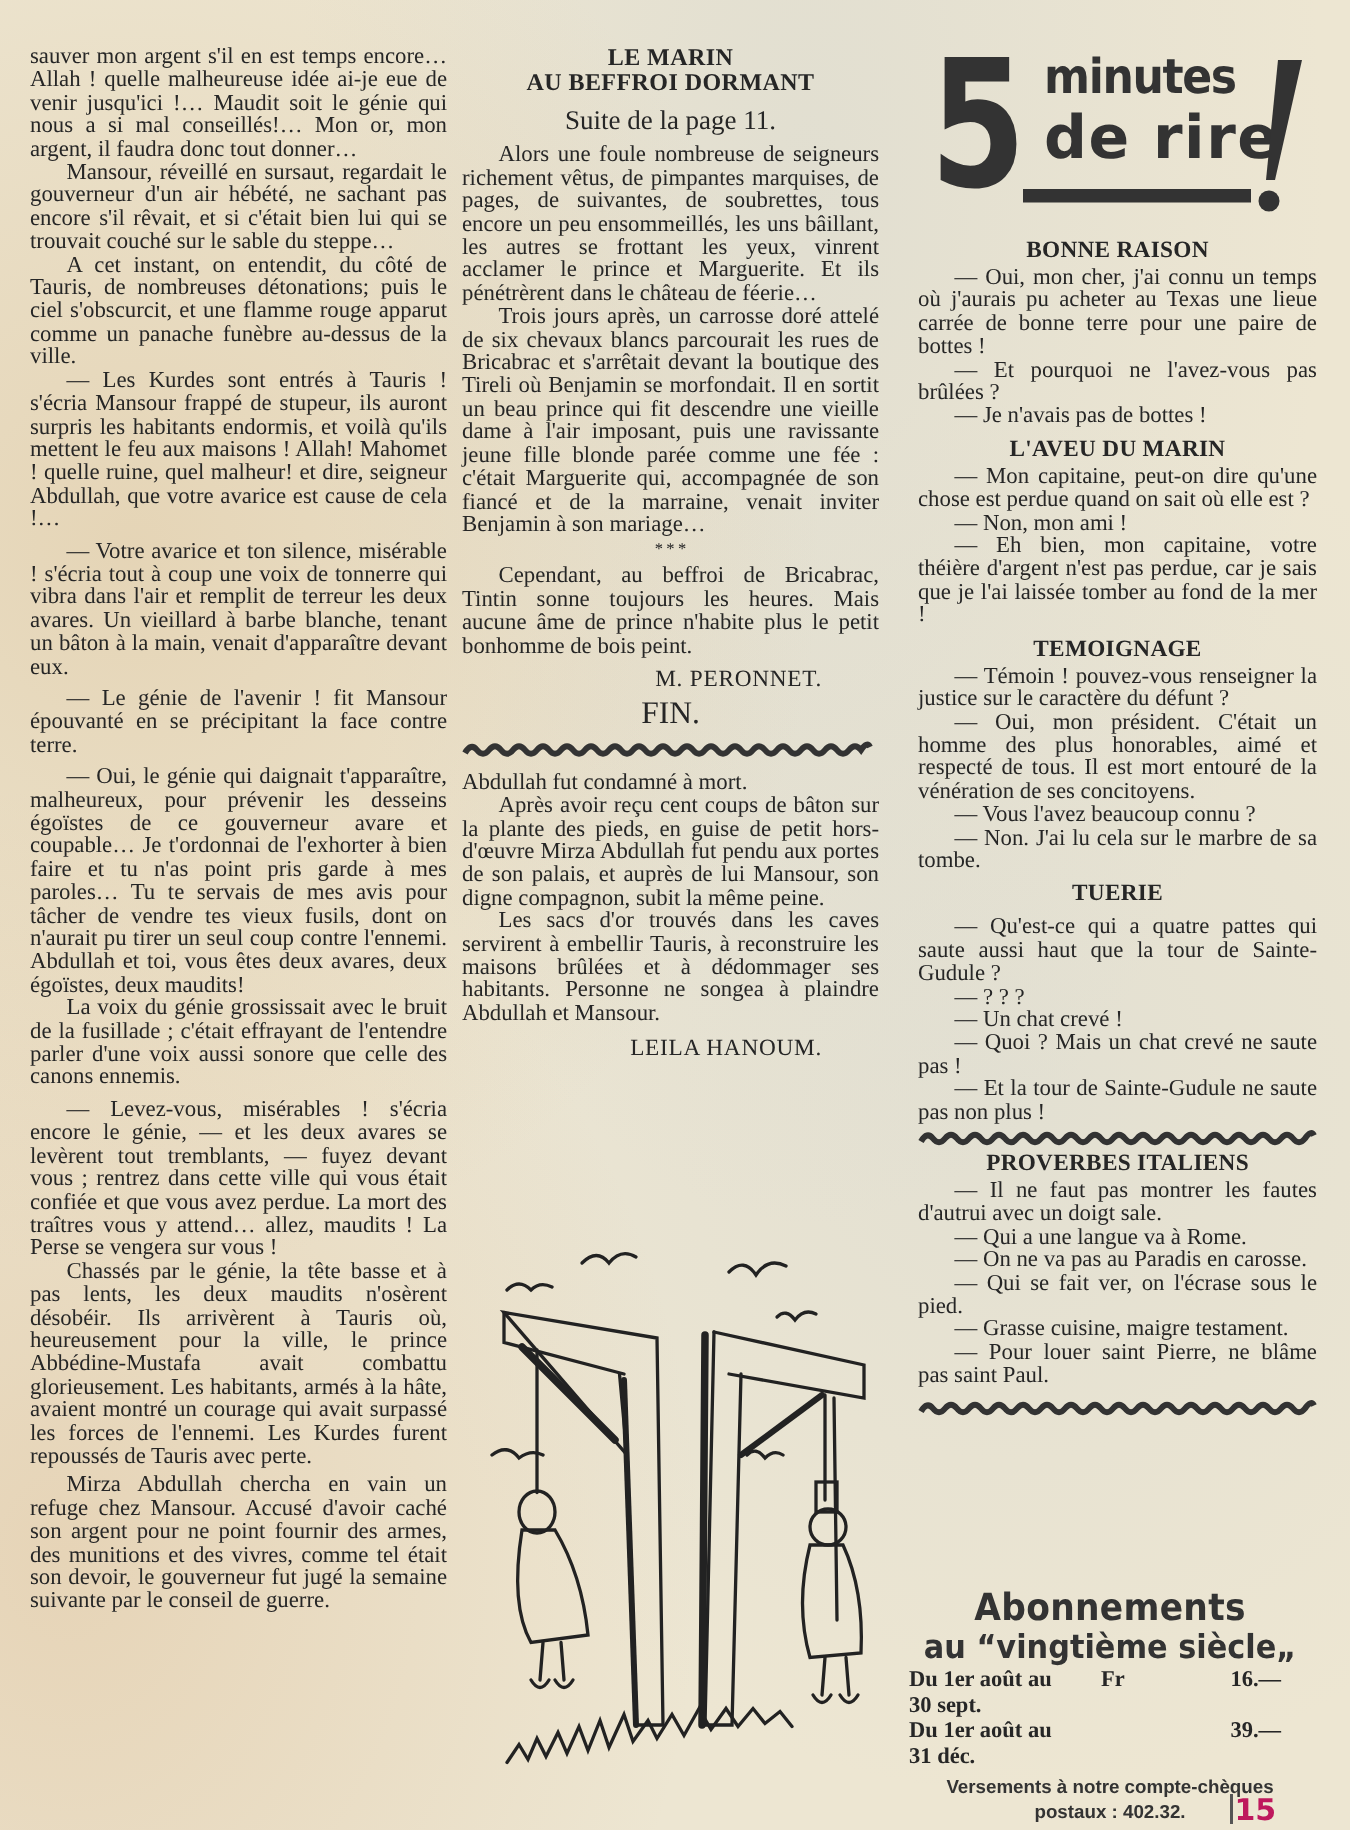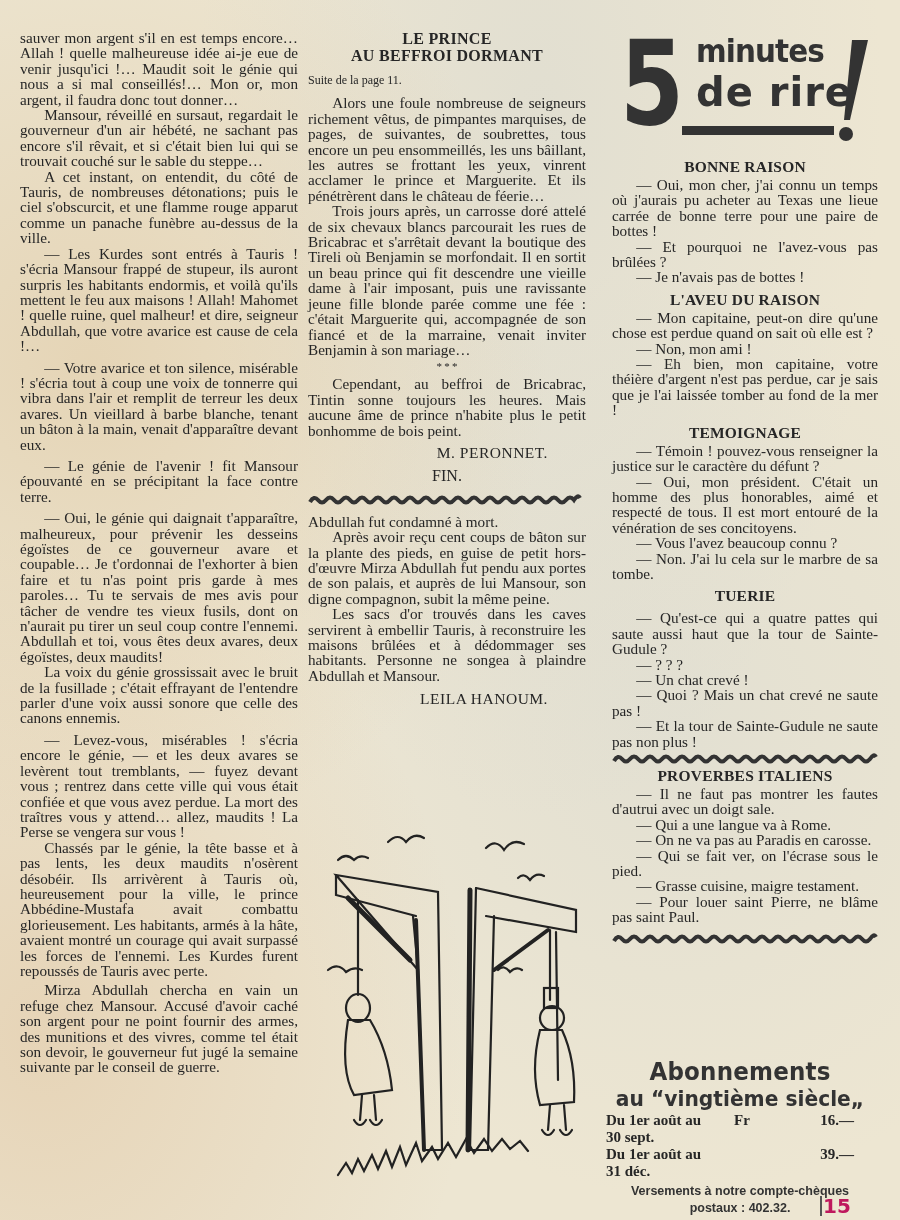--- a/index.html
+++ b/index.html
@@ -16,24 +16,24 @@
     position: relative;
   }
   .col { position: absolute; top: 0; font-size: 15.2px; line-height: 15.4px; }
   .col p { margin: 0; text-align: justify; text-indent: 1.6em; hyphens: manual; }
   .col p.noindent { text-indent: 0; }
   #col1 { left: 20px; width: 278px; top: 30px; }
   #col2 { left: 308px; width: 278px; top: 30px; }
   #col3 { left: 612px; width: 266px; top: 0; }
 
   .story-title { font-weight: bold; text-align: center; font-size: 16px; line-height: 17px; margin: 0 0 9px 0; letter-spacing: 0.3px; }
-  .subtitle { margin: 0 0 7px 0; font-size: 12px; }
+  .subtitle { text-align: center; margin: 0 0 7px 0; font-size: 18px; }
   .stars { text-align: center; font-size: 11px; line-height: 14px; margin: 2px 0 3px 0; }
   .signature { text-align: right; margin: 7px 38px 0 0; font-size: 15.5px; letter-spacing: 0.5px; }
-  .fin { text-align: center; margin: 8px 0 0 0; font-size: 16px; }
+  .fin { text-align: center; margin: 8px 0 0 0; font-size: 21px; }
   .divider { height: 12px; margin: 10px 0 8px 0; position: relative; }
   .divider svg { display: block; width: 100%; height: 12px; }
 
   .masthead { position: relative; height: 146px; margin-top: 0; }
   .mast-5 { position: absolute; left: 8px; top: 28px; font-family: "DejaVu Sans", sans-serif; font-size: 118px; line-height: 110px; font-weight: bold; color: #333; transform: scaleX(0.78); transform-origin: left top; }
   .mast-minutes { position: absolute; left: 84px; top: 36px; font-family: "DejaVu Sans", sans-serif; font-weight: bold; font-size: 32px; line-height: 30px; color: #333; letter-spacing: -1px; transform: scaleX(0.92); transform-origin: left top; }
   .mast-derire { position: absolute; left: 84px; top: 72px; font-family: "DejaVu Sans", sans-serif; font-weight: bold; font-size: 40px; line-height: 40px; color: #333; letter-spacing: 1px; }
   .mast-bar { position: absolute; left: 70px; top: 126px; width: 152px; height: 9px; background: #333; }
   .mast-excl { position: absolute; left: 226px; top: 40px; width: 30px; height: 104px; }
 
@@ -64,21 +64,21 @@
   <p style="margin-top:6px">— Le génie de l'avenir ! fit Mansour épouvanté en se précipitant la face contre terre.</p>
   <p style="margin-top:6px">— Oui, le génie qui daignait t'apparaître, malheureux, pour  prévenir les desseins égoïstes de ce gouverneur avare et coupable… Je t'ordonnai de l'exhorter à bien  faire  et  tu n'as point pris garde à mes paroles… Tu te servais de mes avis pour tâcher de vendre tes vieux fusils, dont on n'aurait pu tirer un seul coup contre l'ennemi. Abdullah et toi, vous êtes deux avares, deux égoïstes, deux maudits!</p>
   <p>La voix du génie grossissait avec le bruit de  la  fusillade ; c'était effrayant de  l'entendre  parler  d'une voix aussi sonore que celle  des canons ennemis.</p>
   <p style="margin-top:6px">— Levez-vous, misérables ! s'écria encore le génie, — et les deux avares se levèrent tout tremblants, — fuyez devant vous ; rentrez dans cette ville qui vous était confiée  et que vous avez perdue. La  mort  des traîtres vous y attend… allez, maudits ! La Perse se vengera sur vous !</p>
   <p>Chassés par le génie, la tête basse et à pas lents, les deux maudits n'osèrent désobéir. Ils arrivèrent à Tauris où, heureusement pour la ville, le prince Abbédine-Mustafa avait combattu glorieusement.  Les  habitants, armés à la hâte, avaient montré un courage qui avait surpassé les forces de l'ennemi. Les Kurdes  furent repoussés de Tauris avec perte.</p>
   <p style="margin-top:4px">Mirza Abdullah chercha  en vain un refuge chez Mansour. Accusé d'avoir caché son argent pour ne point fournir des armes, des munitions et des vivres, comme tel était son devoir, le gouverneur fut jugé la semaine suivante par le conseil de guerre.</p>
 </div>
 
 <div id="col2" class="col">
   <div class="story-title">
-    <div>LE PRINCE</div>
+    <div>LE MARIN</div>
     <div>AU BEFFROI DORMANT</div>
   </div>
   <div class="subtitle">Suite de la page 11.</div>
   <p>Alors une foule nombreuse de seigneurs richement vêtus, de pimpantes marquises, de pages, de suivantes, de soubrettes, tous encore  un peu ensommeillés, les uns bâillant, les autres se frottant les yeux, vinrent acclamer le prince et Marguerite. Et ils pénétrèrent dans le château de féerie…</p>
   <p>Trois jours après, un carrosse doré attelé de six chevaux blancs parcourait les rues de Bricabrac et s'arrêtait devant la boutique des Tireli où Benjamin se morfondait. Il en sortit un beau prince qui  fit  descendre une vieille dame à l'air  imposant, puis une ravissante jeune fille blonde parée comme une fée : c'était Marguerite qui, accompagnée de son fiancé et de la marraine, venait inviter Benjamin à son mariage…</p>
   <div class="stars">* * *</div>
   <p>Cependant, au beffroi de Bricabrac, Tintin sonne toujours les heures. Mais aucune âme de prince n'habite plus le petit bonhomme de bois peint.</p>
   <div class="signature">M. PERONNET.</div>
   <div class="fin">FIN.</div>
   <div class="divider">
@@ -147,21 +147,21 @@
   </div>
 
   <div>
     <div class="joke-title" style="margin-top:12px">BONNE RAISON</div>
     <p>— Oui, mon cher, j'ai connu un temps où j'aurais pu acheter  au Texas une lieue  carrée de  bonne terre pour une paire de bottes !</p>
     <p>— Et pourquoi ne l'avez-vous pas brûlées ?</p>
     <p>— Je n'avais pas de bottes !</p>
   </div>
 
   <div>
-    <div class="joke-title">L'AVEU DU RAISON</div>
+    <div class="joke-title">L'AVEU DU MARIN</div>
     <p>— Mon  capitaine, peut-on  dire qu'une chose est perdue  quand on sait où elle est ?</p>
     <p>— Non, mon ami !</p>
     <p>— Eh bien, mon capitaine, votre théière d'argent n'est pas perdue, car je sais que je l'ai laissée tomber au fond de la mer !</p>
   </div>
 
   <div>
     <div class="joke-title">TEMOIGNAGE</div>
     <p>— Témoin ! pouvez-vous renseigner la justice sur le caractère du défunt ?</p>
     <p>— Oui, mon président. C'était un homme des plus honorables, aimé et respecté de tous. Il est mort entouré de la vénération de ses concitoyens.</p>
     <p>— Vous l'avez beaucoup connu ?</p>

